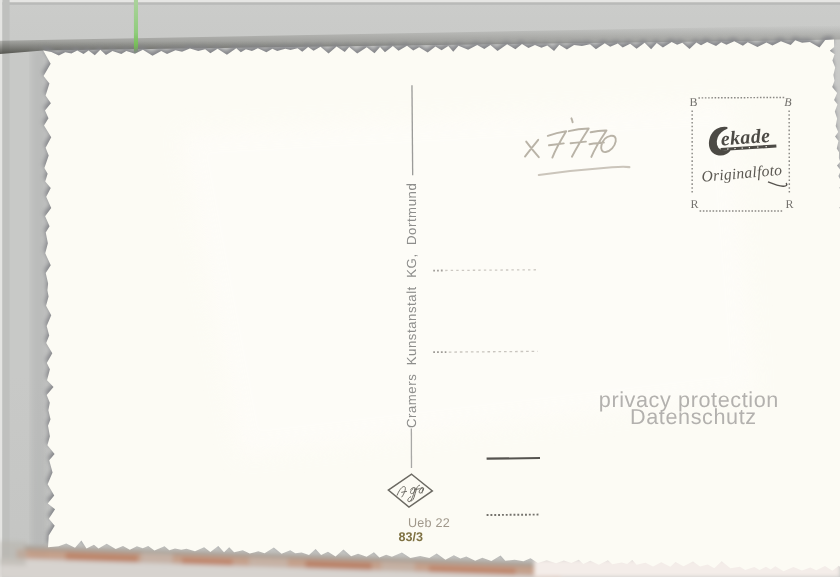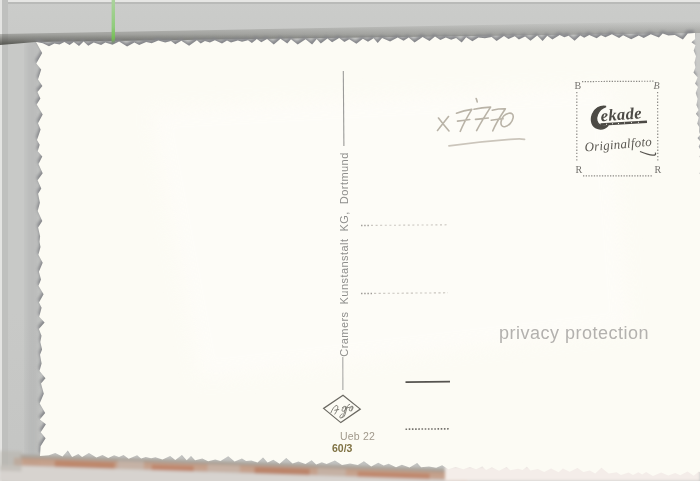--- a/index.html
+++ b/index.html
@@ -152,17 +152,18 @@
 M356.3,406.4 C355.8,408.5 355.4,410.2 355.3,411.3
 " stroke="#6b6962" stroke-width="1" fill="none" stroke-linecap="round" stroke-linejoin="round" transform="translate(342,411) scale(0.82) translate(-343.5,-411.5)"></path>
   </svg>
 
   <div class="abs" style="left:240px;top:247.5px;width:208px;height:13px;
        transform:rotate(-90deg);transform-origin:center;color:#8e8e8c;
        font-size:11px;letter-spacing:0.45px;text-align:center;white-space:nowrap;">Cramers&nbsp; Kunstanstalt&nbsp; KG,&nbsp; Dortmund</div>
 
   <div class="abs" style="left:327px;top:429.5px;color:#a0988b;font-size:10.5px;letter-spacing:0.2px;margin-left:13px;">Ueb 22</div>
 
-  <div class="abs" style="left:332px;top:442px;color:#7e7142;font-size:10.5px;font-weight:bold;">60/3</div>
+  <div class="abs" style="left:332px;top:442px;color:#7e7142;font-size:10.5px;font-weight:bold;">83/3</div>
 
   <div class="abs" style="left:499px;top:322.5px;color:#b3b1ae;font-size:18px;letter-spacing:0.5px;white-space:nowrap;">privacy protection</div>
 
+  <div class="abs" style="left:525px;top:337px;color:#b3b1ae;font-size:18px;letter-spacing:0.5px;white-space:nowrap;">Datenschutz</div>
 </div>
 
 </body></html>

